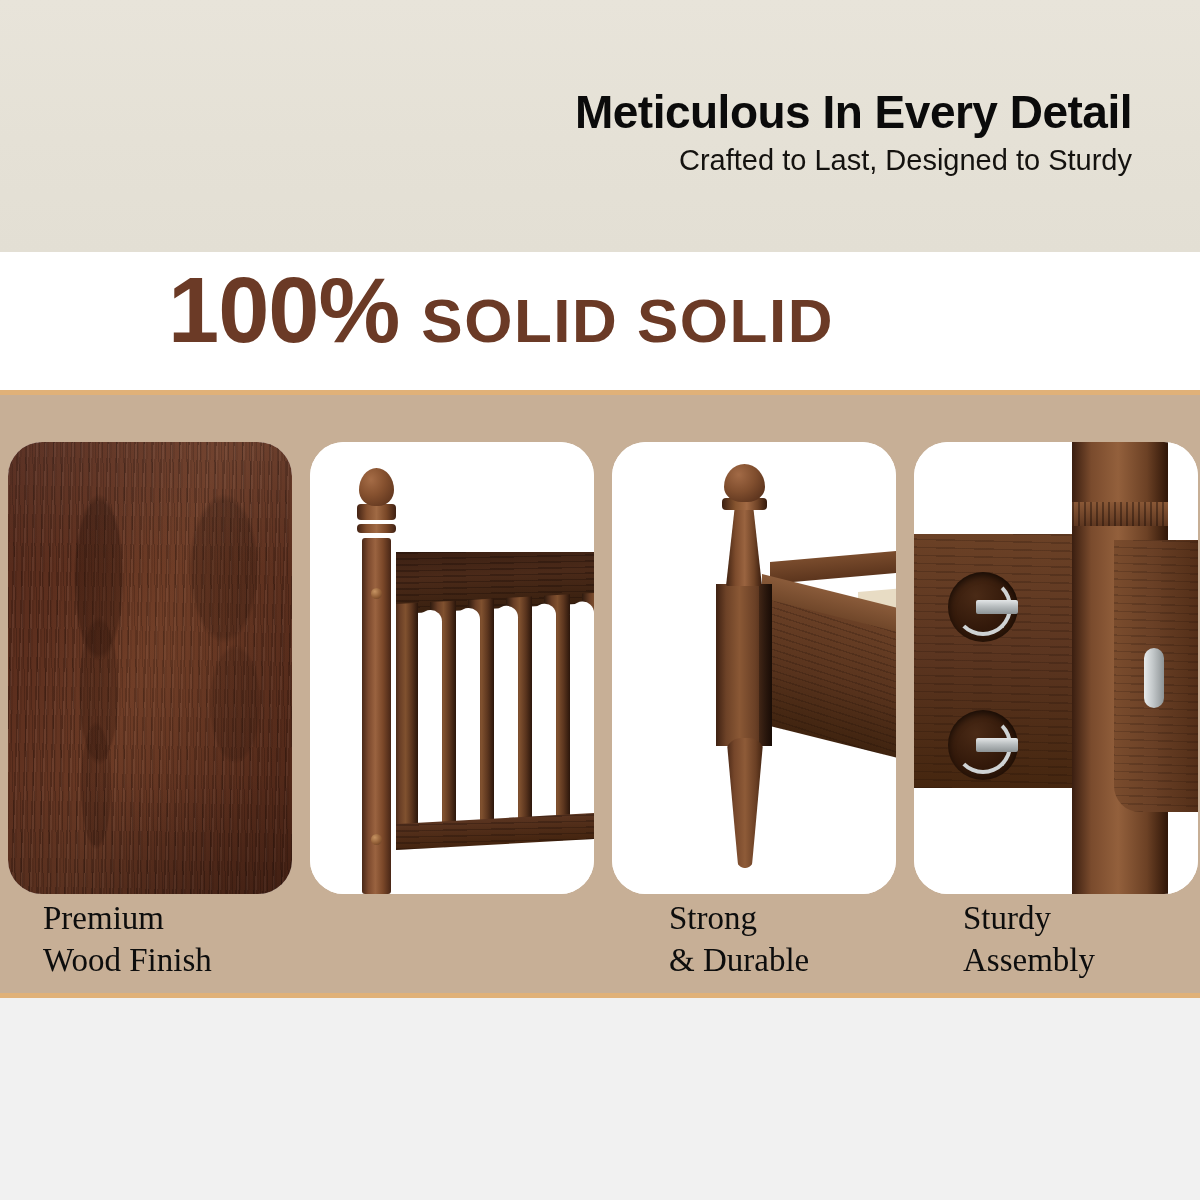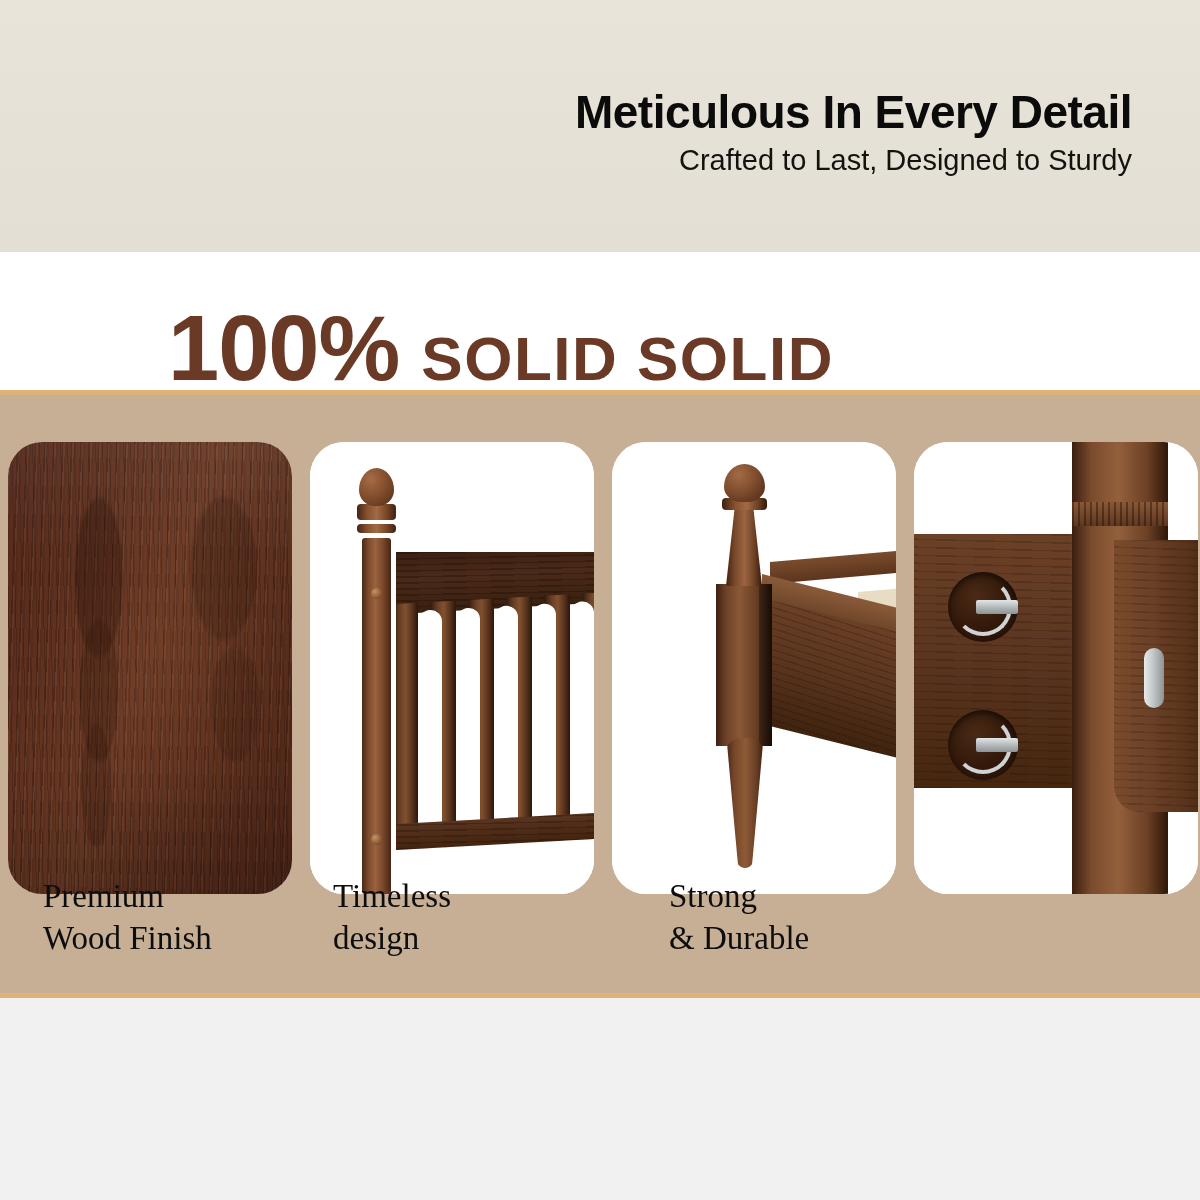--- a/index.html
+++ b/index.html
@@ -40,21 +40,21 @@
     white-space:nowrap;
   }
 
   
   .white-band{
     position:absolute; left:0; top:252px; width:1200px; height:138px;
     background:#ffffff;
   }
   .banner-text{
     position:absolute; left:168px; top:264px;
-    display:flex; align-items:baseline; white-space:nowrap;margin-top:38px;
+    display:flex; align-items:baseline; white-space:nowrap;
   }
   .big-pct{
     font-family:"Liberation Sans", sans-serif;
     font-weight:bold;
     font-size:92px;
     line-height:1;
     letter-spacing:-1px;
     color:#6b3a26;
   }
   .solid-wood{
@@ -290,21 +290,21 @@
     border-radius:0 0 0 26px;
   }
   .t4 .screw{
     position:absolute; left:230px; top:206px; width:20px; height:60px;
     border-radius:10px;
     background:linear-gradient(90deg,#e8ebec 0%,#c2c7c9 45%,#8e9496 100%);
   }
 
   
   .captions{
-    position:absolute; left:0; top:876px; width:1080px; height:96px;
+    position:absolute; left:0; top:898px; width:1080px; height:96px;
   }
   .caption{
     position:absolute; top:0;
     font-family:"Liberation Serif", serif;
     font-weight:normal;
     font-size:33px;
     line-height:1.26;
     color:#0d0d0d;
     white-space:pre-line;
   }
@@ -403,22 +403,22 @@
       <div class="leg-band"></div>
       <div class="front-rail"></div>
       <div class="screw"></div>
     </div>
 
   </div>
 
   <div class="captions">
     <div class="caption c1">Premium
 Wood Finish</div>
-    <div class="caption c2">Timeless
-design</div>
     <div class="caption c3">Strong
 &amp; Durable</div>
+    <div class="caption c4">Sturdy
+Assembly</div>
   </div>
 
   <div class="rule-bottom"></div>
   <div class="footer-area"></div>
 
 </div>
 
 </body></html>

